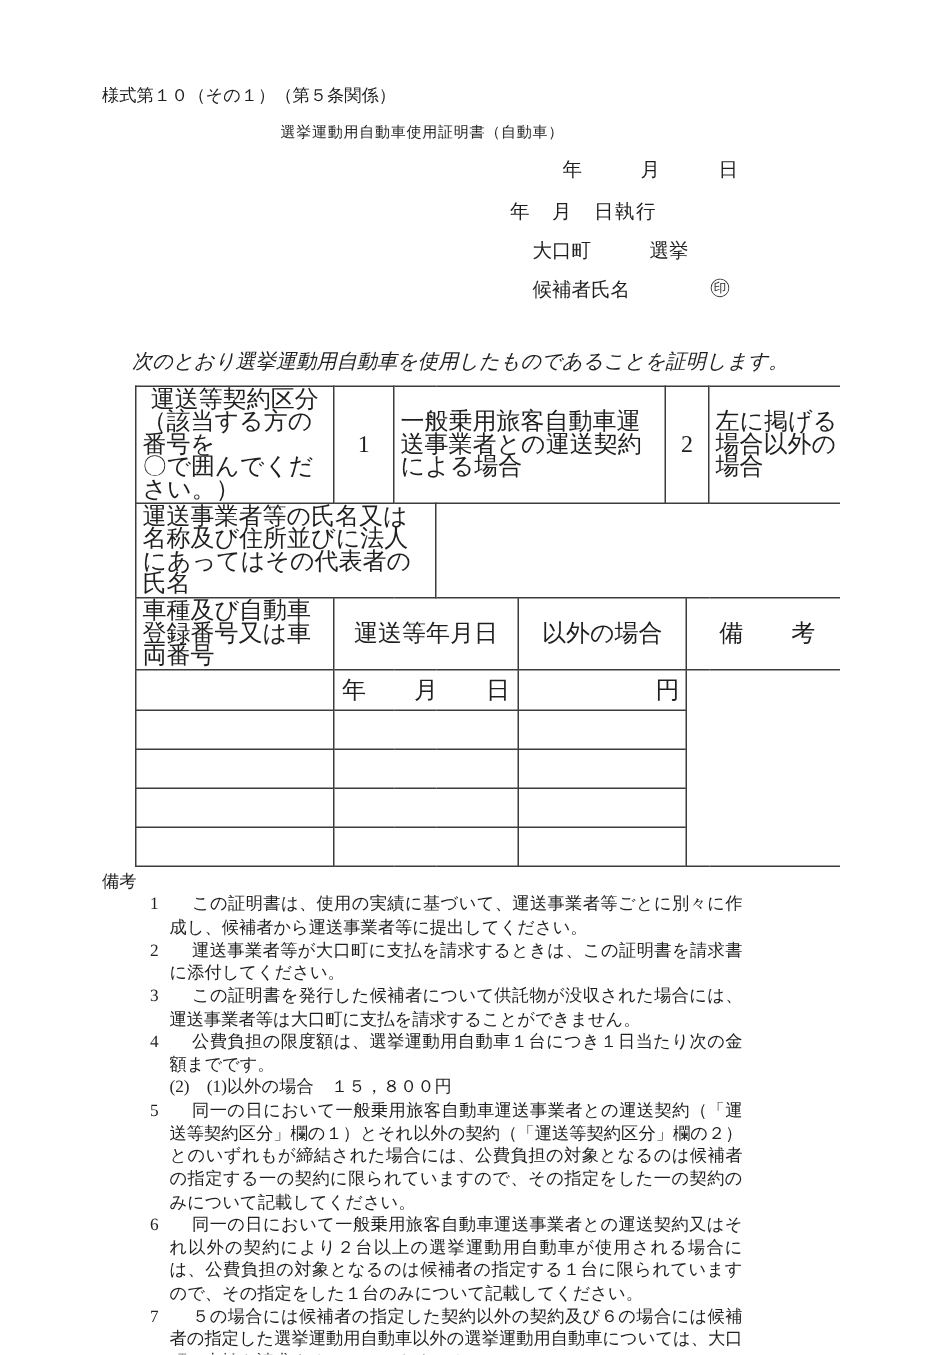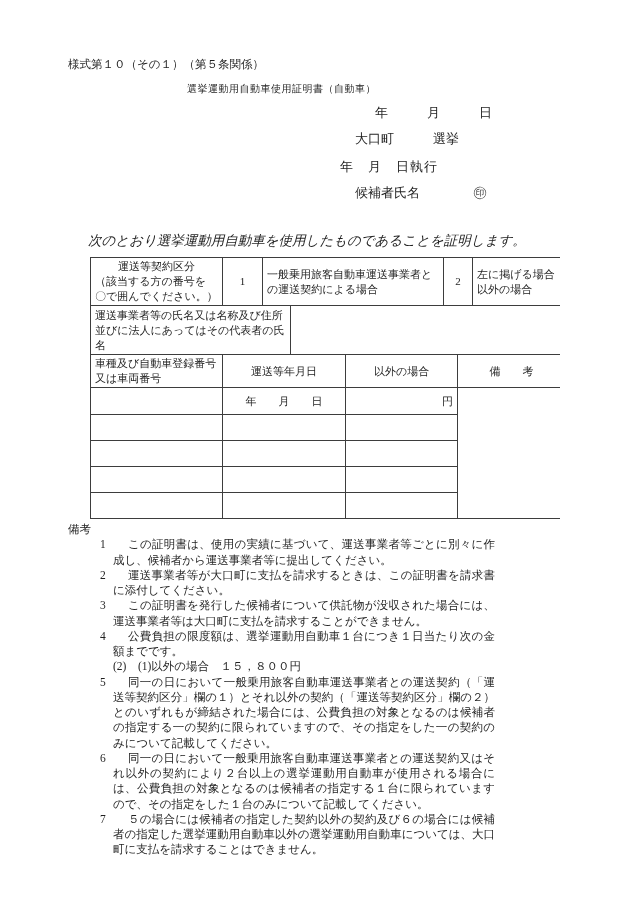--- a/index.html
+++ b/index.html
@@ -70,21 +70,21 @@
     margin-left: 20px;
     font-size: 13.5px;
     font-style: italic;
   }
   table.usage-table {
     border-collapse: collapse;
     table-layout: fixed;
     width: 475px;
     margin-left: 22px;
     margin-top: 9px;
-    font-size: 11px;
+    font-size: 16px;
     line-height: 15px;
   }
   table.usage-table td {
     border: 1px solid #3d3d3d;
     padding: 1px 4px;
     vertical-align: middle;
     overflow: hidden;
   }
   .r1 { height: 46px; }
   .r2 { height: 49px; }
@@ -123,23 +123,23 @@
 <body>
 
 <div class="sheet">
 
   <div class="line form-number">様式第１０（その１）（第５条関係）</div>
 
   <div class="line doc-title">選挙運動用自動車使用証明書（自動車）</div>
 
   <div class="line issue-date">年　　　月　　　日</div>
 
+  <div class="line election-date">年　月　日執行</div>
+
   <div class="line municipality">大口町　　　選挙</div>
-
-  <div class="line election-date">年　月　日執行</div>
 
   <div class="line candidate-row">
     <span class="candidate-label">候補者氏名</span>
     <span class="seal">㊞</span>
   </div>
 
   <div class="line certify">次のとおり選挙運動用自動車を使用したものであることを証明します。</div>
 
   <table class="usage-table">
     <colgroup>

